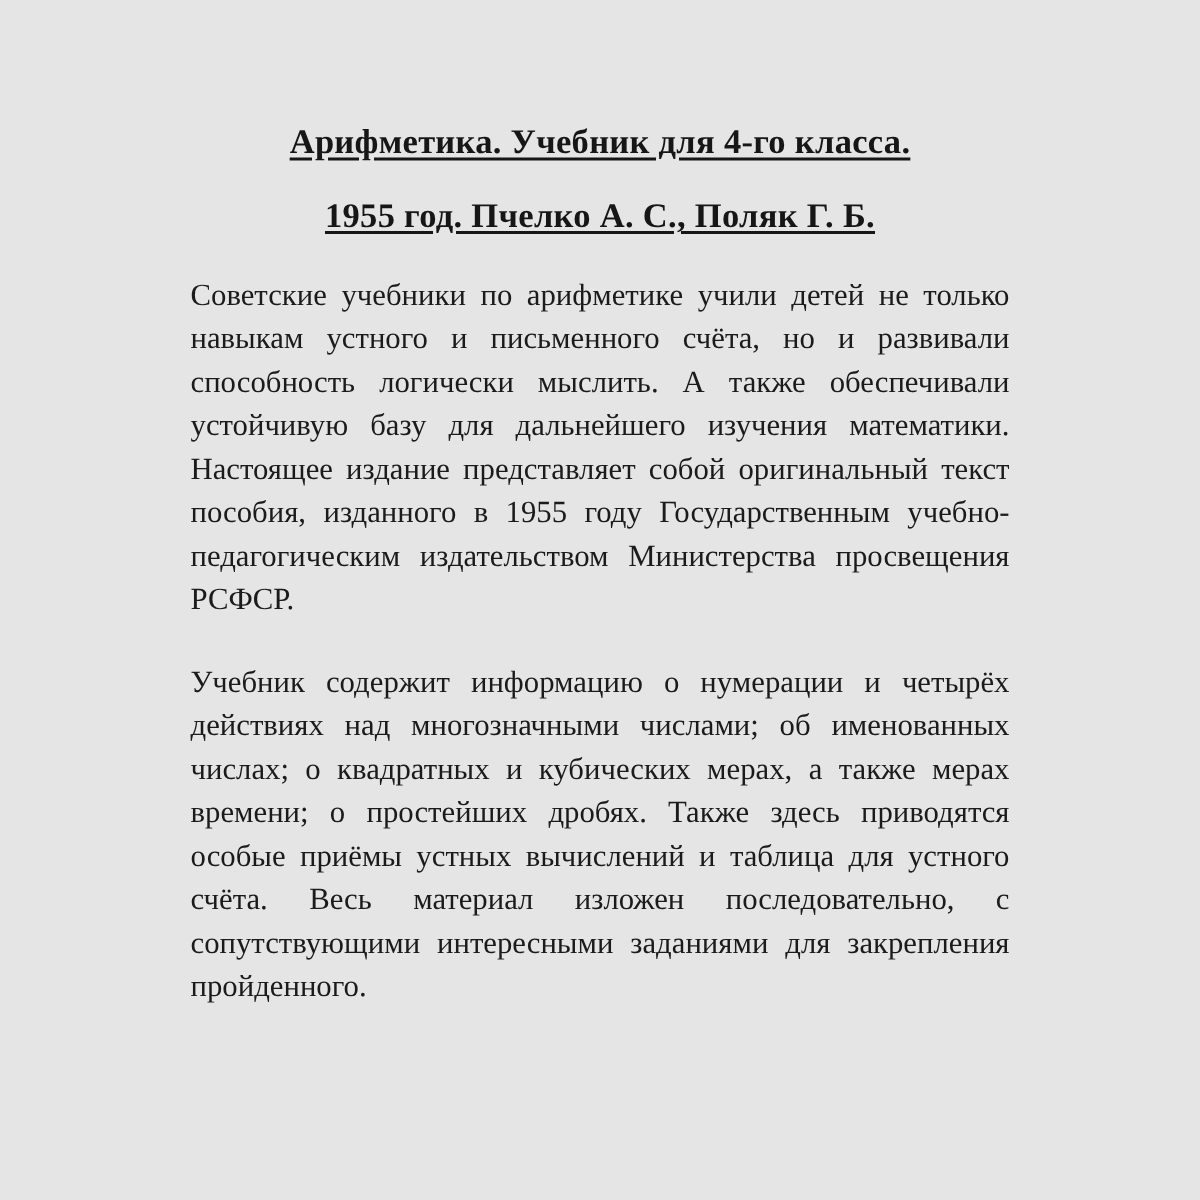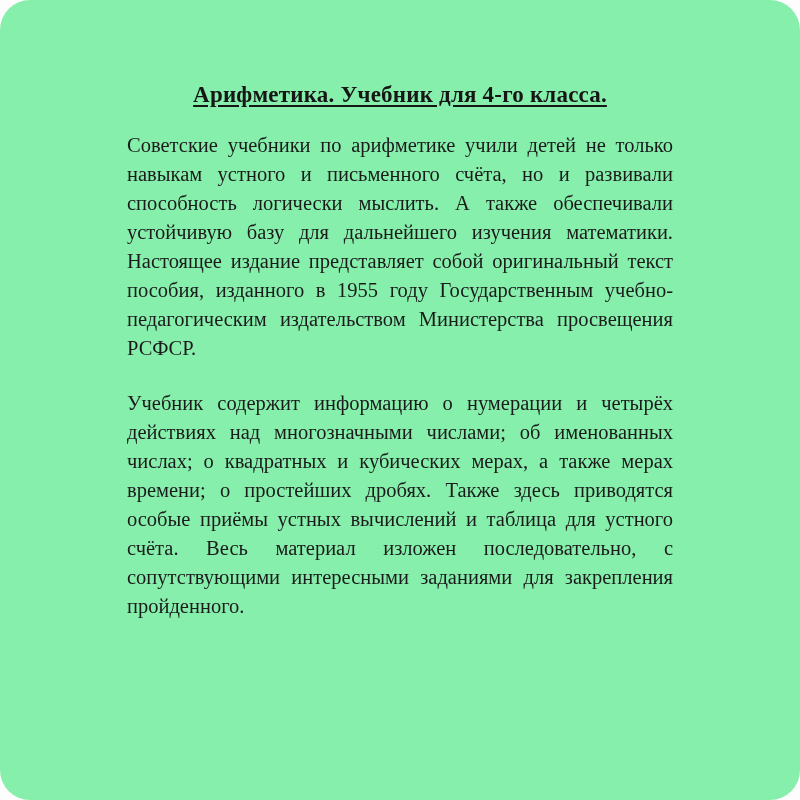--- a/index.html
+++ b/index.html
@@ -10,24 +10,23 @@
     width: 800px;
     height: 800px;
     background: #fdfdfd;
     overflow: hidden;
     font-family: "Liberation Serif", serif;
   }
   .page {
     box-sizing: border-box;
     width: 800px;
     height: 800px;
-    background: #86efac;
+    background: #e5e5e5;
     padding: 82px 127px 56px 127px;
     color: #1b1b1b;
-    border-radius: 30px;
   }
   .doc-title {
     font-family: "Liberation Serif", serif;
     font-size: 23px;
     font-weight: bold;
     text-align: center;
     text-decoration: underline;
     text-underline-offset: 3px;
     margin: 0 0 23px 0;
     letter-spacing: 0.2px;
@@ -49,15 +48,16 @@
   }
   .doc-paragraph:last-child {
     margin-bottom: 0;
   }
 </style>
 </head>
 <body>
 
 <div class="page">
   <h1 class="doc-title">Арифметика. Учебник для 4-го класса.</h1>
+  <h1 class="doc-title second">1955 год. Пчелко А. С., Поляк Г. Б.</h1>
   <p class="doc-paragraph">Советские учебники по арифметике учили детей не только навыкам устного и письменного счёта, но и развивали способность логически мыслить. А также обеспечивали устойчивую базу для дальнейшего изучения математики. Настоящее издание представляет собой оригинальный текст пособия, изданного в 1955 году Государственным учебно-педагогическим издательством Министерства просвещения РСФСР.</p>
   <p class="doc-paragraph">Учебник содержит информацию о нумерации и четырёх действиях над многозначными числами; об именованных числах; о квадратных и кубических мерах, а также мерах времени; о простейших дробях. Также здесь приводятся особые приёмы устных вычислений и таблица для устного счёта. Весь материал изложен последовательно, с сопутствующими интересными заданиями для закрепления пройденного.</p>
 </div>
 
 </body></html>

